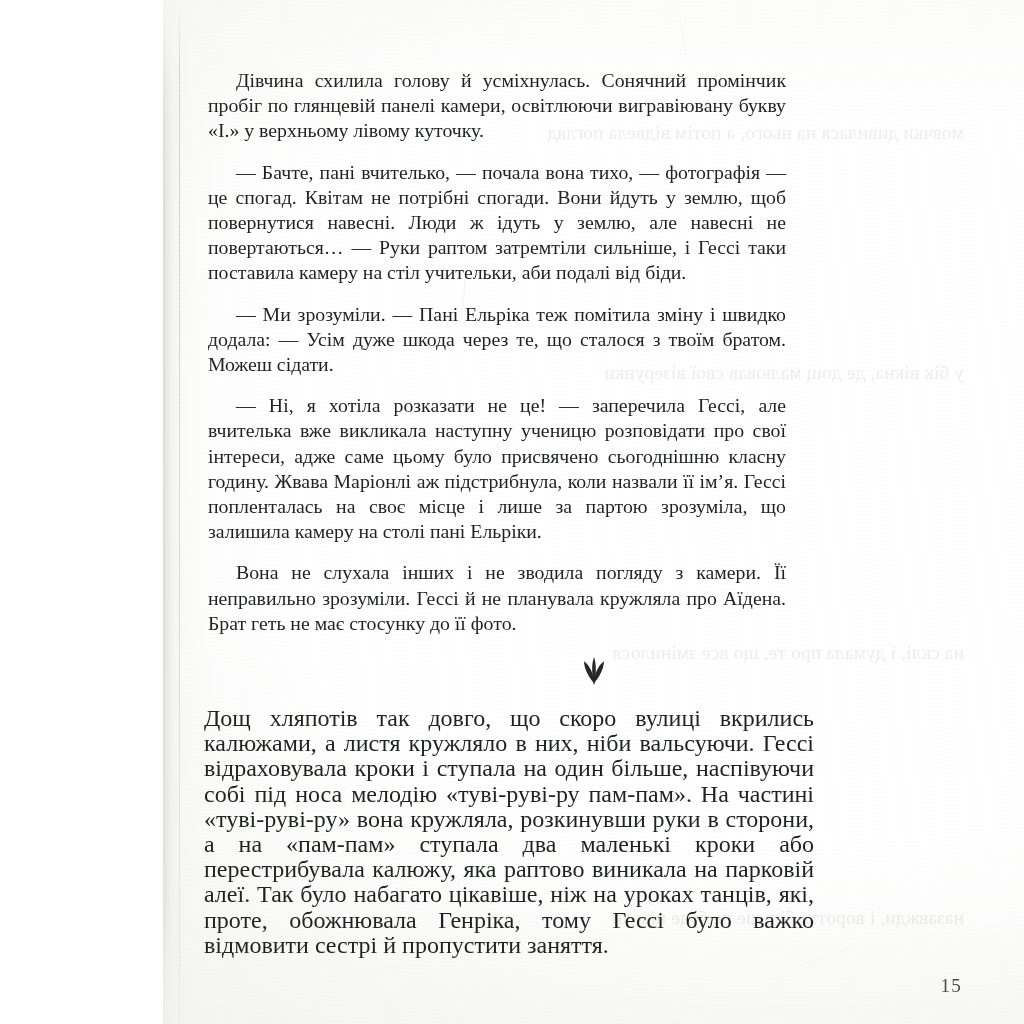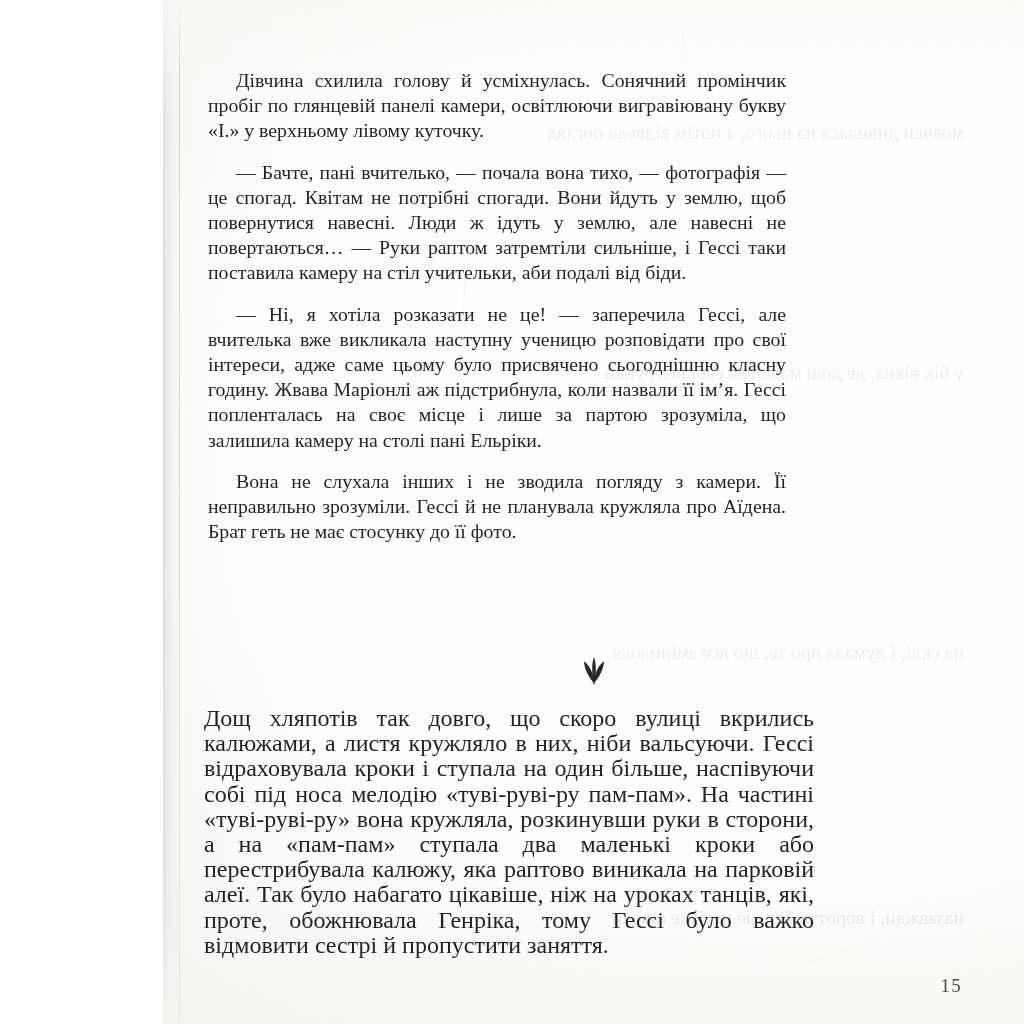--- a/index.html
+++ b/index.html
@@ -183,20 +183,21 @@
     <div class="showthrough">
       <div class="st-block" style="top:120px">мовчки дивилася на нього, а потім відвела погляд</div>
       <div class="st-block" style="top:360px">у бік вікна, де дощ малював свої візерунки</div>
       <div class="st-block" style="top:640px">на склі, і думала про те, що все змінилося</div>
       <div class="st-block" style="top:905px">назавжди, і вороття більше не буде ніколи</div>
     </div>
 
     <div class="column">
       <p>Дівчина схилила голову й усміхнулась. Сонячний промінчик пробіг по глянцевій панелі камери, освітлюючи вигравіювану букву «І.» у верхньому лівому куточку.</p>
       <p>— Бачте, пані вчителько, — почала вона тихо, — фотографія — це спогад. Квітам не потрібні спогади. Вони йдуть у землю, щоб повернутися навесні. Люди ж ідуть у землю, але навесні не повертаються… — Руки раптом затремтіли сильніше, і Гессі таки поставила камеру на стіл учительки, аби подалі від біди.</p>
+      <p>— Ми зрозуміли. — Пані Ельріка теж помітила зміну і швидко додала: — Усім дуже шкода через те, що сталося з твоїм братом. Можеш сідати.</p>
       <p>— Ні, я хотіла розказати не це! — заперечила Гессі, але вчителька вже викликала наступну ученицю розповідати про свої інтереси, адже саме цьому було присвячено сьогоднішню класну годину. Жвава Маріонлі аж підстрибнула, коли назвали її ім’я. Гессі попленталась на своє місце і лише за партою зрозуміла, що залишила камеру на столі пані Ельріки.</p>
       <p>Вона не слухала інших і не зводила погляду з камери. Її неправильно зрозуміли. Гессі й не планувала кружляла про Аїдена. Брат геть не має стосунку до її фото.</p>
     </div>
 
     <div class="ornament">
       <svg viewBox="0 0 32 30" xmlns="http://www.w3.org/2000/svg">
         <path d="M16 30 C14.6 24.5 14.0 18.0 14.2 12.2 C14.3 8.6 14.9 5.2 16 2.0 C17.1 5.2 17.7 8.6 17.8 12.2 C18.0 18.0 17.4 24.5 16 30 Z"></path>
         <path d="M15.6 27.8 C12.0 23.6 9.0 18.6 7.3 13.4 C6.4 10.7 6.0 8.3 6.1 6.2 C7.9 7.6 9.7 9.6 11.3 12.0 C14.0 16.0 15.5 21.2 16.0 26.6 Z"></path>
         <path d="M16.4 27.8 C20.0 23.6 23.0 18.6 24.7 13.4 C25.6 10.7 26.0 8.3 25.9 6.2 C24.1 7.6 22.3 9.6 20.7 12.0 C18.0 16.0 16.5 21.2 16.0 26.6 Z"></path>
         <path d="M16 29.9 C15.2 27.4 14.9 24.8 15.0 22.4 L17.0 22.4 C17.1 24.8 16.8 27.4 16 29.9 Z"></path>

